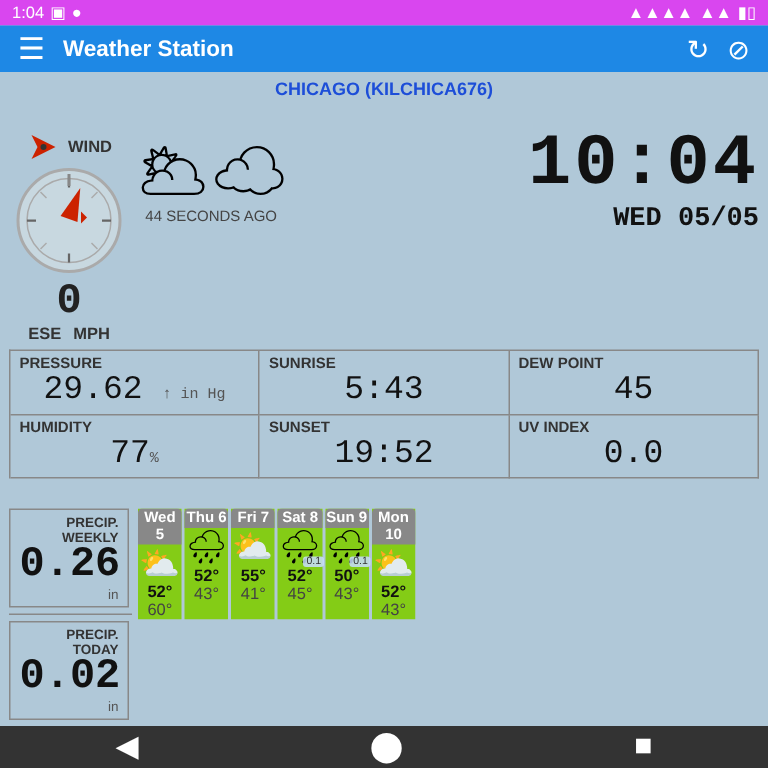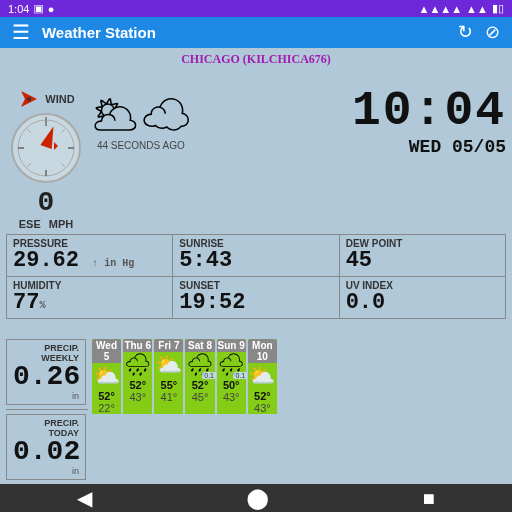--- a/index.html
+++ b/index.html
@@ -8,21 +8,21 @@
       height: 512px;
       overflow: hidden;
       font-family: Arial, sans-serif;
       background: #b0c8d8;
       display: flex;
       flex-direction: column;
     }
 
     
     #status-bar {
-      background: #6d28d9;
+      background: #d946ef;
       color: #fff;
       font-size: 11px;
       padding: 2px 8px;
       display: flex;
       justify-content: space-between;
       align-items: center;
       height: 20px;
     }
     .status-left, .status-right {
       display: flex;
@@ -133,24 +133,23 @@
 
     
     #center-panel {
       flex: 1;
       display: flex;
       flex-direction: column;
     }
     #station-name {
       text-align: center;
       font-size: 12px;
-      color: #a21caf;
+      color: #1d4ed8;
       font-weight: bold;
       margin-bottom: 20px;
-      font-family: Liberation Serif, serif;
     }
     #temp-time-row {
       display: flex;
       align-items: flex-start;
       gap: 6px;
     }
     #temp-section {
       display: flex;
       flex-direction: column;
       align-items: center;
@@ -224,23 +223,24 @@
     }
     .data-label {
       font-size: 10px;
       font-weight: bold;
       color: #333;
       text-transform: uppercase;
     }
     .data-value {
       font-size: 22px;
       font-family: 'Courier New', monospace;
-      font-weight: bold;
+      font-weight: normal;
       color: #111;
       line-height: 1.1;
+      text-align: center;
     }
     .data-unit {
       font-size: 10px;
       color: #555;
     }
     .precip-panel {
       background: #b0c8d8;
       border: 1px solid #888;
       padding: 3px 6px;
       width: 80px;
@@ -457,21 +457,21 @@
         <div class="precip-value">0.02</div>
         <div class="precip-unit">in</div>
       </div>
     </div>
 
     <div id="forecast">
     <div class="forecast-day">
           <div class="forecast-day-label">Wed 5</div>
           <div style="position: relative; display: inline-block;"><span class="forecast-icon">⛅</span></div>
           <div class="forecast-high">52°</div>
-          <div class="forecast-low">22°</div>
+          <div class="forecast-low">60°</div>
         </div>
         <div class="forecast-day">
           <div class="forecast-day-label">Thu 6</div>
           <div style="position: relative; display: inline-block;"><span class="forecast-icon">🌧</span></div>
           <div class="forecast-high">52°</div>
           <div class="forecast-low">43°</div>
         </div>
         <div class="forecast-day">
           <div class="forecast-day-label">Fri 7</div>
           <div style="position: relative; display: inline-block;"><span class="forecast-icon">⛅</span></div>

